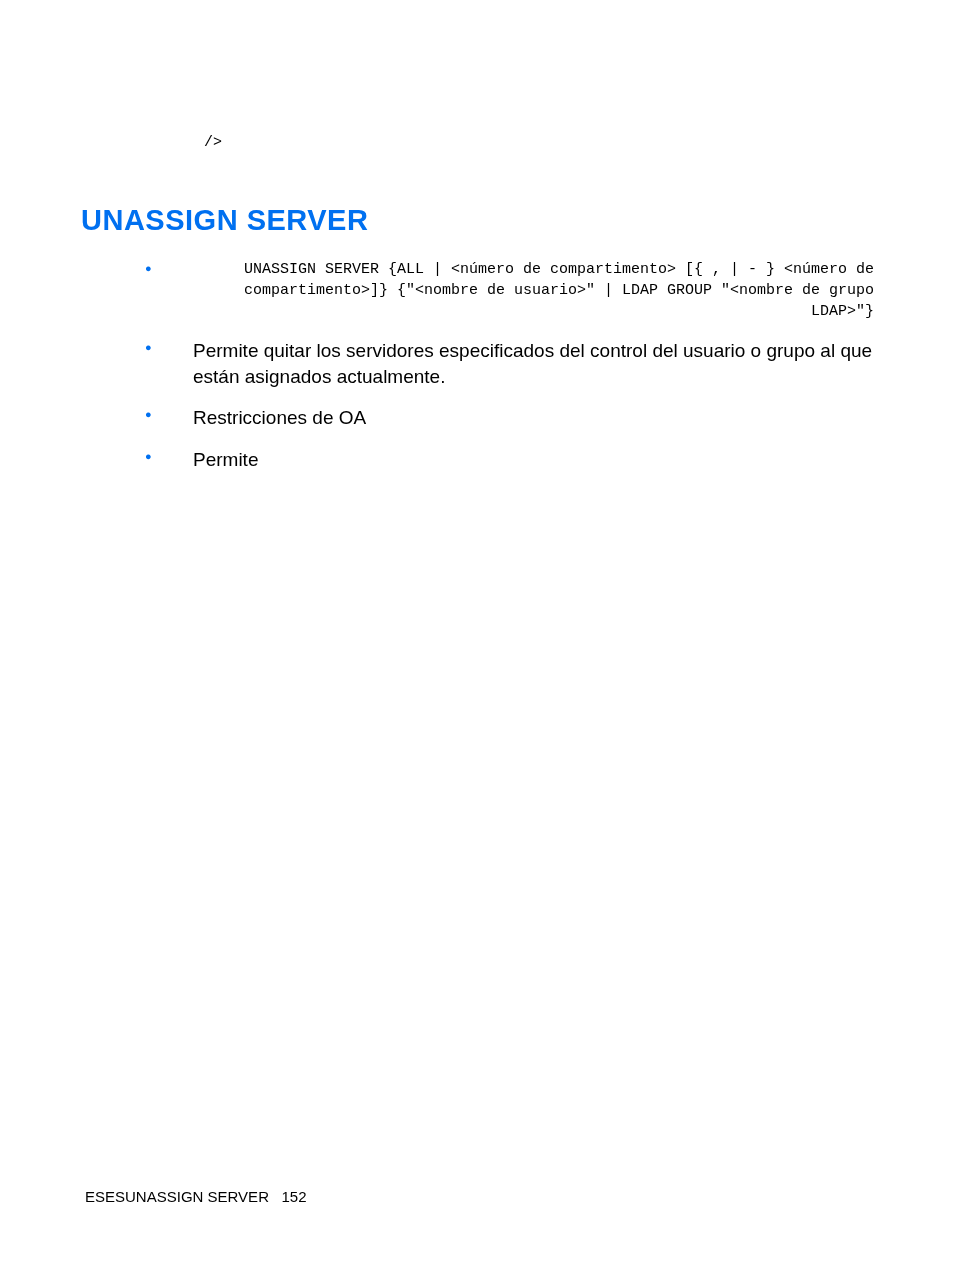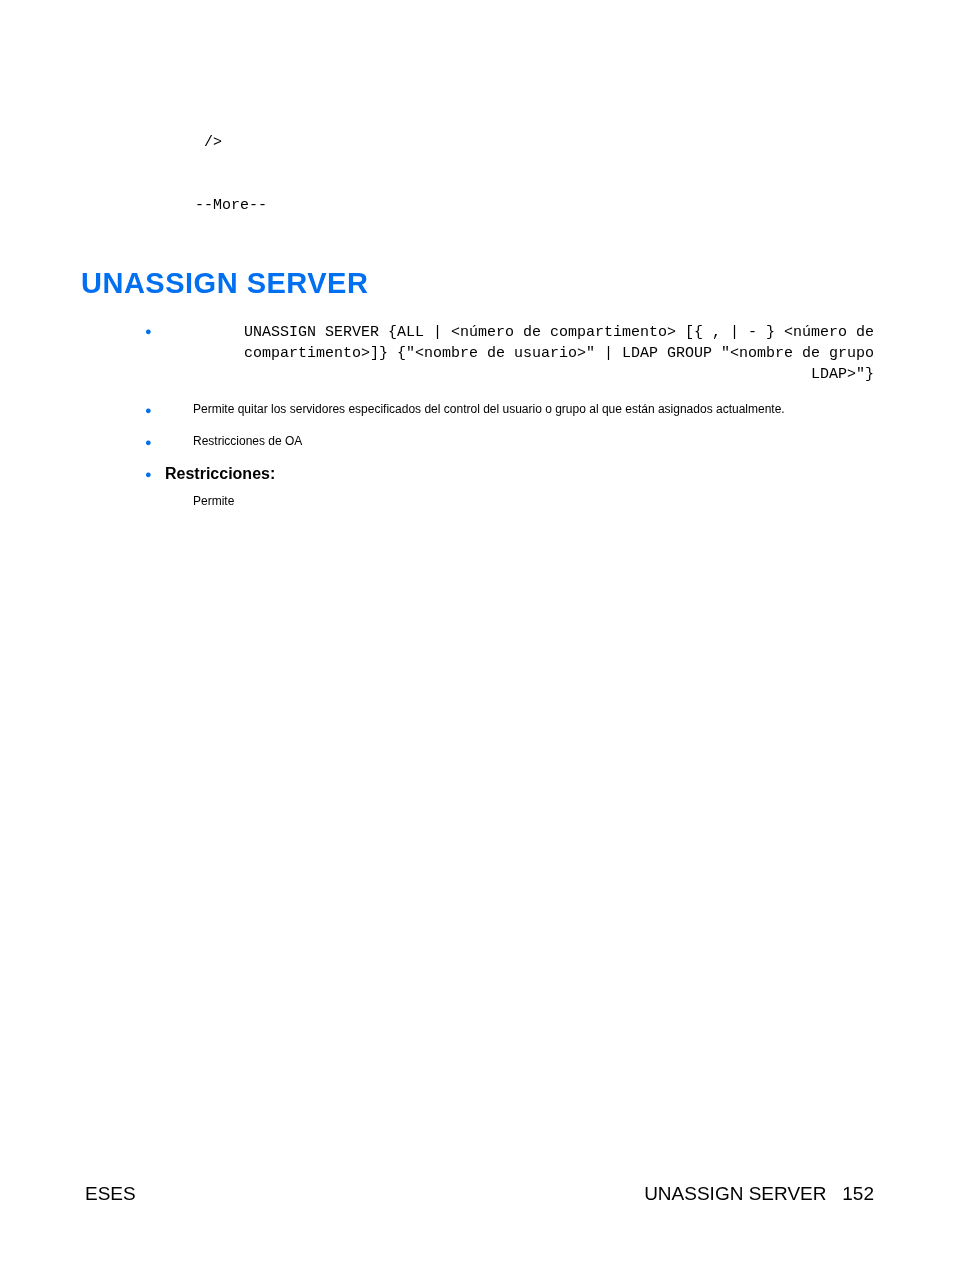--- a/index.html
+++ b/index.html
@@ -45,61 +45,58 @@
       position: absolute;
       left: -20px;
       top: 3px;
     }
     .label {
       font-weight: bold;
       font-size: 16px;
       margin-bottom: 10px;
     }
     .body-text {
-      font-size: 12px;
+      font-size: 19px;
       line-height: 1.35;
       padding-left: 28px;
     }
     .body-code {
       padding-left: 28px;
       text-align: right;
     }
     .footer {
       position: absolute;
       bottom: 66px;
       left: 85px;
       right: 80px;
       display: flex;
-      justify-content: space-between;
-      font-size: 19px;
+      font-size: 15px;
     }
     .footer-right { white-space: pre; }
   </style>
 </head>
 <body>
 
 <div class="pre-code-indent mono">
   <div> /&gt;</div>
-  <div>--More--</div>
 </div>
 
 <h1 class="title">UNASSIGN SERVER</h1>
 
 <ul class="bullets">
   <li>
     <div class="body-code mono">UNASSIGN SERVER {ALL | &lt;número de compartimento&gt; [{ , | - } &lt;número de compartimento&gt;]} {"&lt;nombre de usuario&gt;" | LDAP GROUP "&lt;nombre de grupo LDAP&gt;"}</div>
   </li>
   <li>
     <div class="body-text">Permite quitar los servidores especificados del control del usuario o grupo al que están asignados actualmente.</div>
   </li>
   <li>
     <div class="body-text">Restricciones de OA</div>
   </li>
   <li>
-    <div class="label">Restricciones:</div>
     <div class="body-text">Permite</div>
   </li>
 </ul>
 
 <div class="footer">
   <span>ESES</span>
   <span class="footer-right"><span>UNASSIGN SERVER</span>   <span>152</span></span>
 </div>
 
 </body></html>

